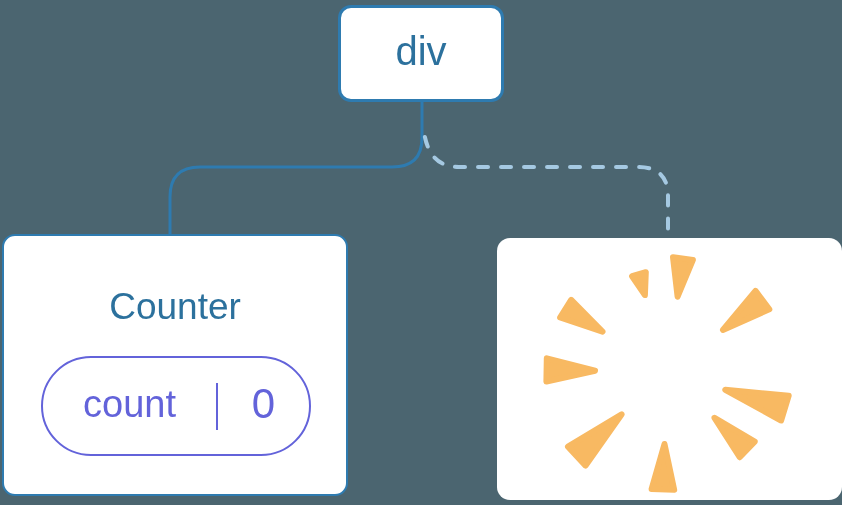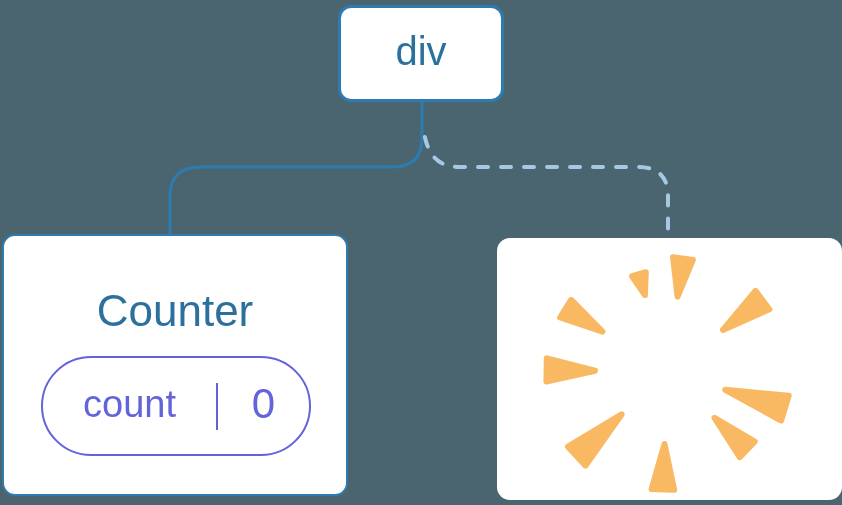--- a/index.html
+++ b/index.html
@@ -65,21 +65,21 @@
     left: 2px; top: 234px;
     width: 346px; height: 262px;
     border: 2.5px solid var(--link);
   }
   .counter-title {
     position: absolute;
     top: 50px; left: 0;
     width: 100%;
     text-align: center;
     color: var(--text-blue);
-    font-size: 44px;
+    font-size: 37px;
     font-weight: 500;
   }
   .state-pill {
     position: absolute;
     left: 37px; top: 120px;
     width: 270px; height: 100px;
     border: 2px solid var(--accent-purple);
     border-radius: 50px;
     display: flex;
     overflow: hidden;

